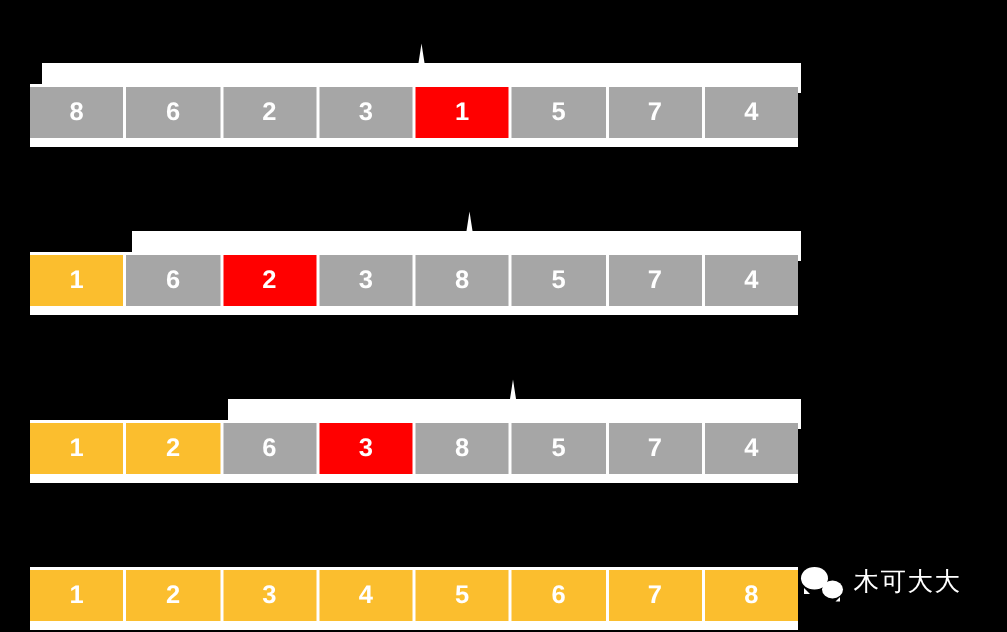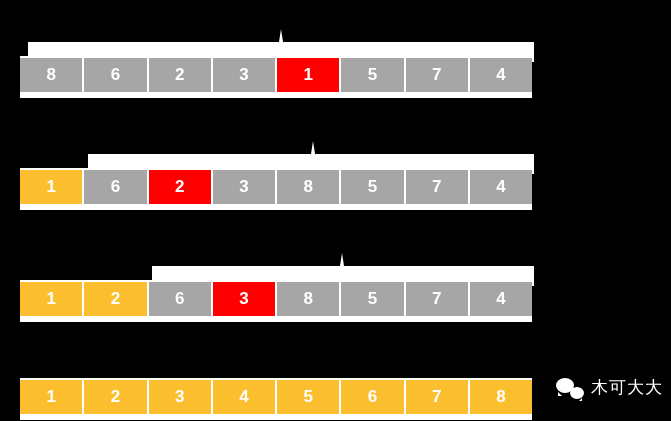--- a/index.html
+++ b/index.html
@@ -190,20 +190,20 @@
         <div class="cell state-sorted" style="background: rgb(251, 190, 46); color: rgb(255, 255, 255);">1</div>
         <div class="cell state-sorted" style="background: rgb(251, 190, 46); color: rgb(255, 255, 255);">2</div>
         <div class="cell state-sorted" style="background: rgb(251, 190, 46); color: rgb(255, 255, 255);">3</div>
         <div class="cell state-sorted" style="background: rgb(251, 190, 46); color: rgb(255, 255, 255);">4</div>
         <div class="cell state-sorted" style="background: rgb(251, 190, 46); color: rgb(255, 255, 255);">5</div>
         <div class="cell state-sorted" style="background: rgb(251, 190, 46); color: rgb(255, 255, 255);">6</div>
         <div class="cell state-sorted" style="background: rgb(251, 190, 46); color: rgb(255, 255, 255);">7</div>
         <div class="cell state-sorted" style="background: rgb(251, 190, 46); color: rgb(255, 255, 255);">8</div>
       </div>
     </div>
-    <div class="watermark" style="left: 556px; top: 376px;">
+    <div class="watermark" style="left: 534px; top: 376px;">
       <span class="wechat-mark">
         <span class="bubble-big"></span>
         <span class="bubble-small"></span>
       </span>
       <span class="wm-text">木可大大</span>
     </div>
   </div>
 
 </body></html>

